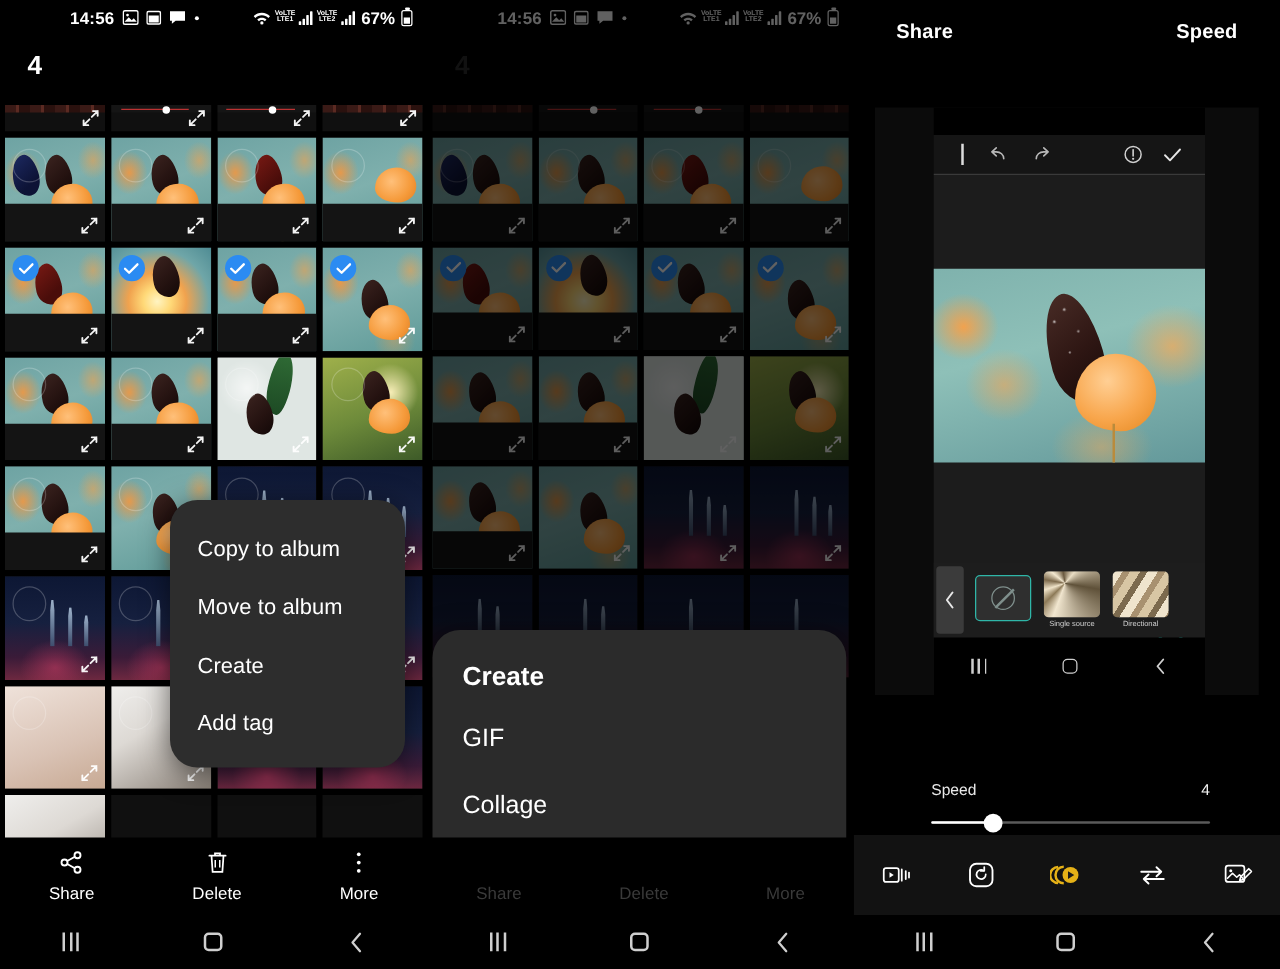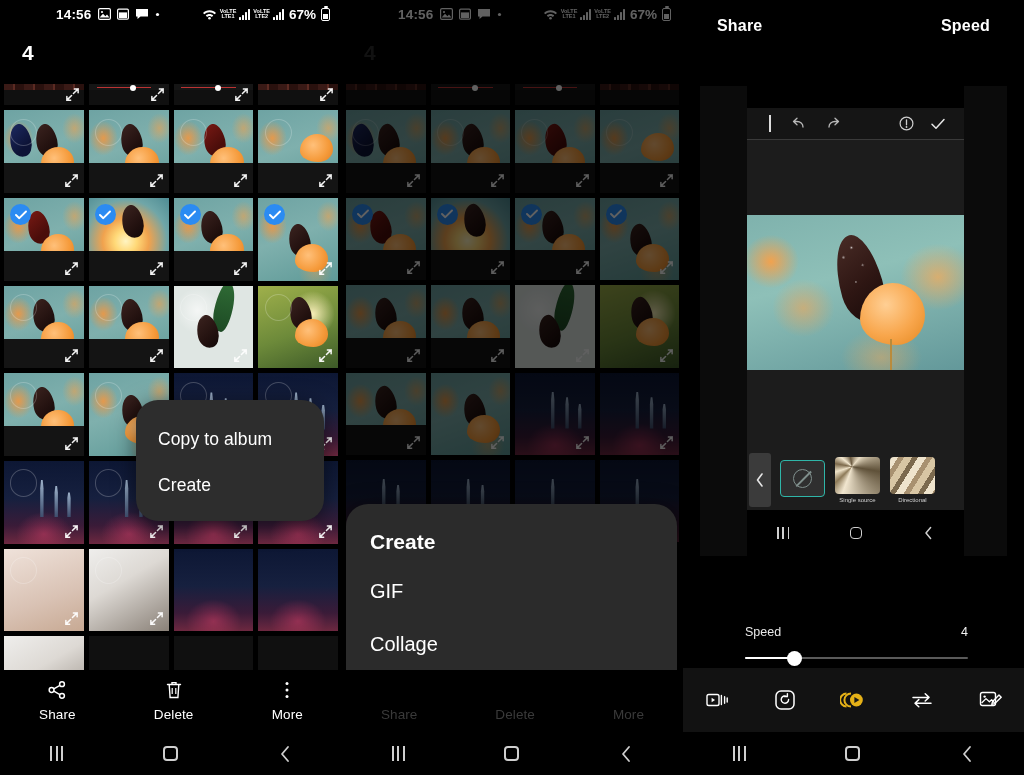--- a/index.html
+++ b/index.html
@@ -642,21 +642,23 @@
           <div class="thumbimg bf-coffee"></div>
         </div>
         <div class="cell"></div>
         <div class="cell"></div>
         <div class="cell"></div>
       </div>
     </div>
 
     <div class="ctxmenu">
       <div class="ctxitem">Copy to album</div>
+      <div class="ctxitem">Move to album</div>
       <div class="ctxitem">Create</div>
+      <div class="ctxitem">Add tag</div>
     </div>
 
     <div class="actionbar">
       <div class="action">
         <svg width="20" height="20" viewBox="0 0 20 20">
             <circle cx="15" cy="4.2" r="2.4" fill="none" stroke="#fff" stroke-width="1.5"></circle>
             <circle cx="4.6" cy="10" r="2.4" fill="none" stroke="#fff" stroke-width="1.5"></circle>
             <circle cx="15" cy="15.8" r="2.4" fill="none" stroke="#fff" stroke-width="1.5"></circle>
             <path d="M6.8 8.8 12.9 5.4M6.8 11.2l6.1 3.4" stroke="#fff" stroke-width="1.5"></path>
           </svg>

